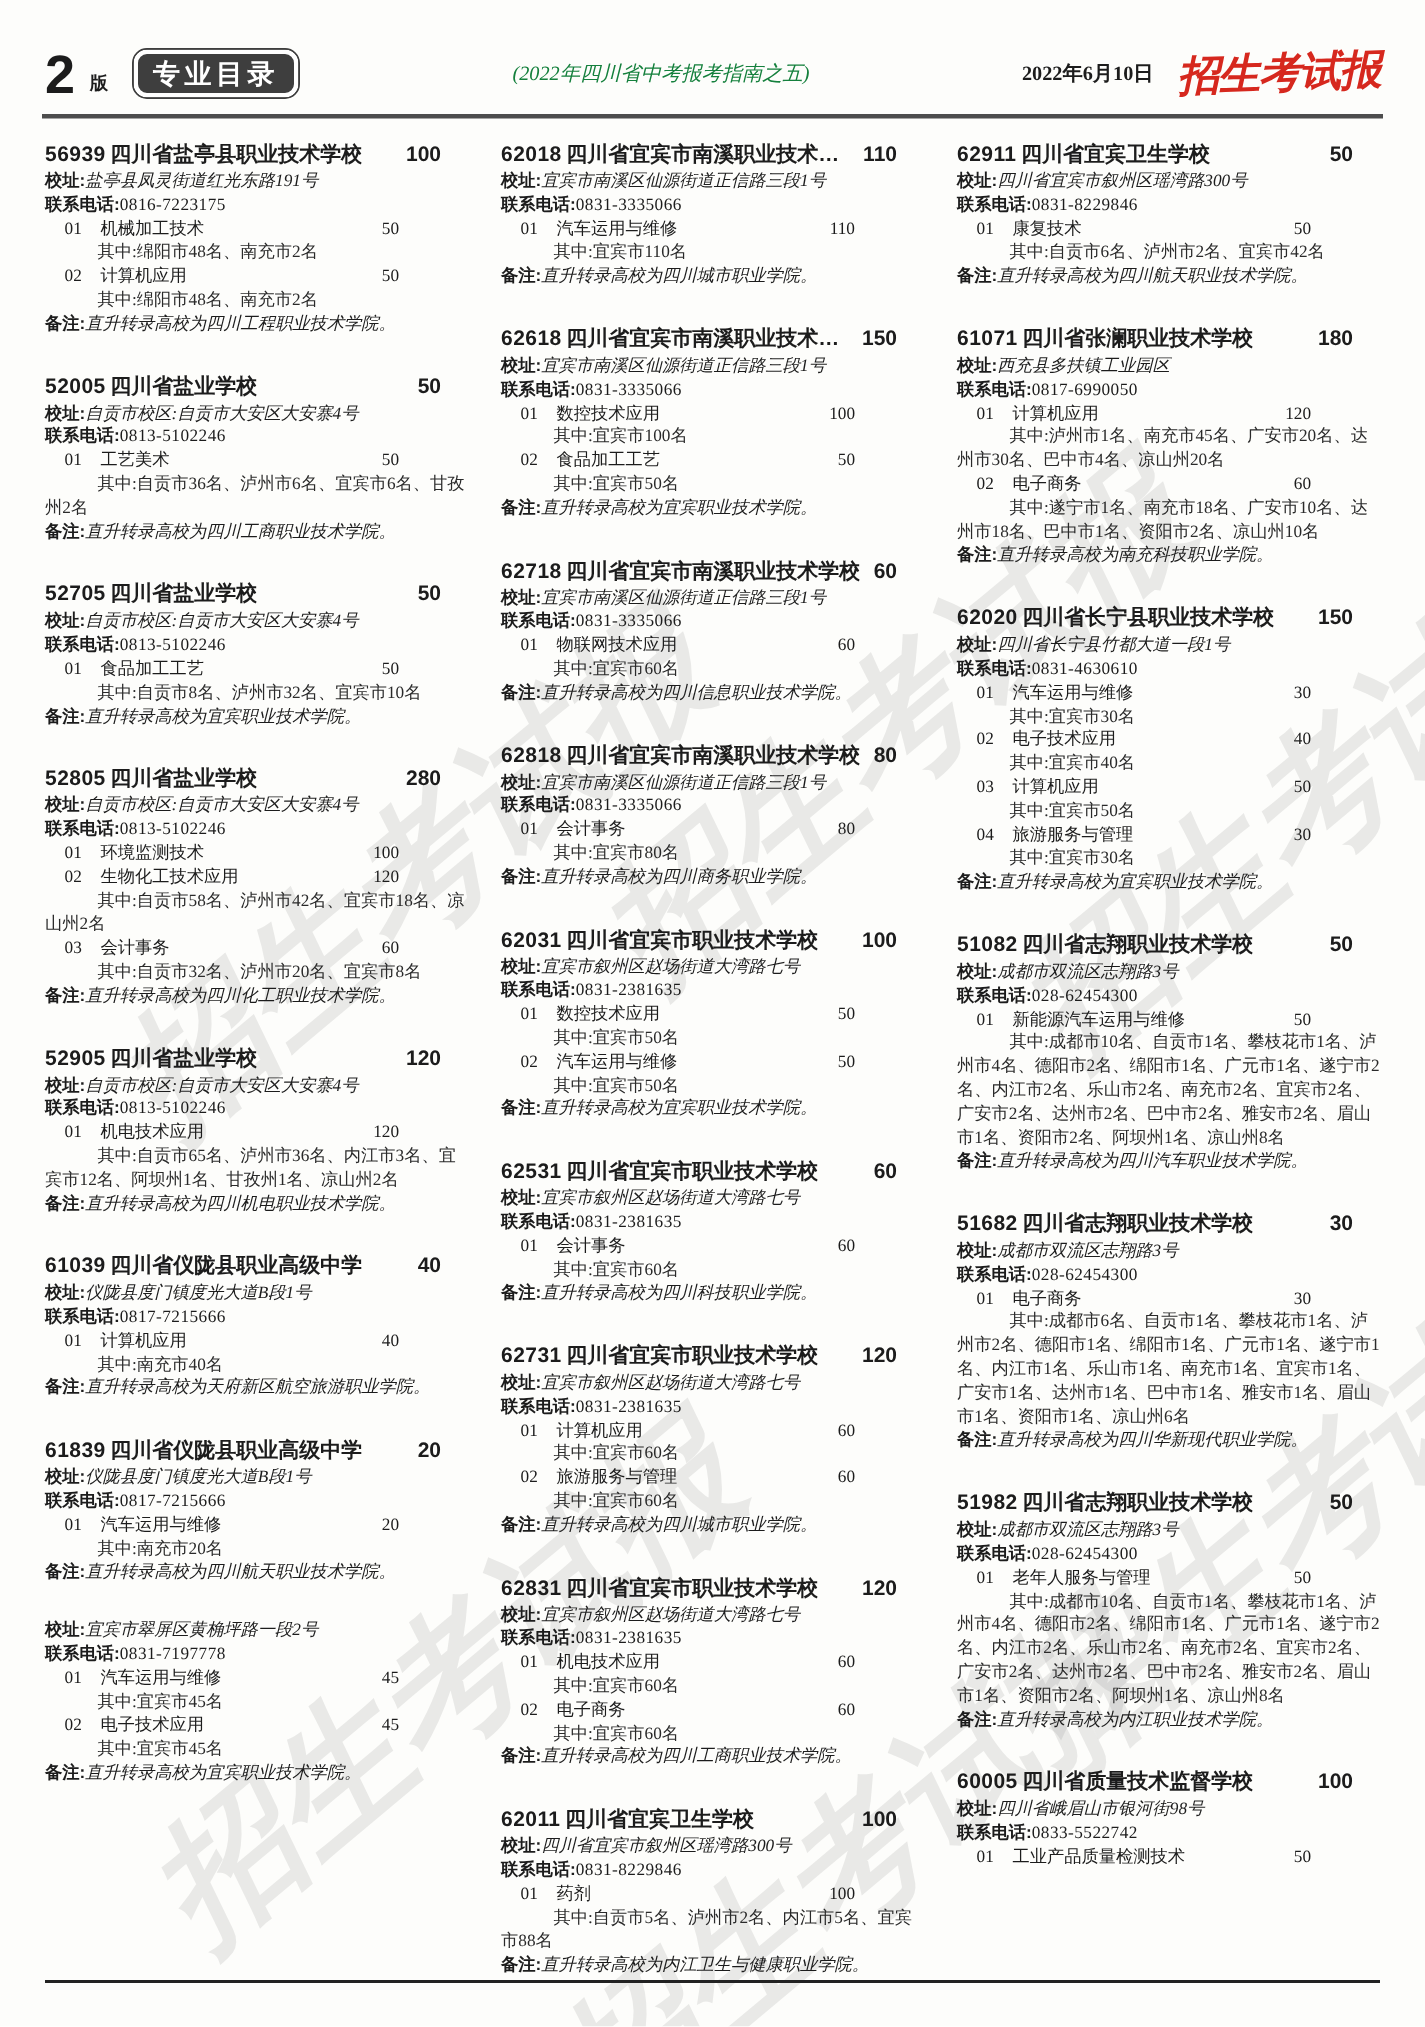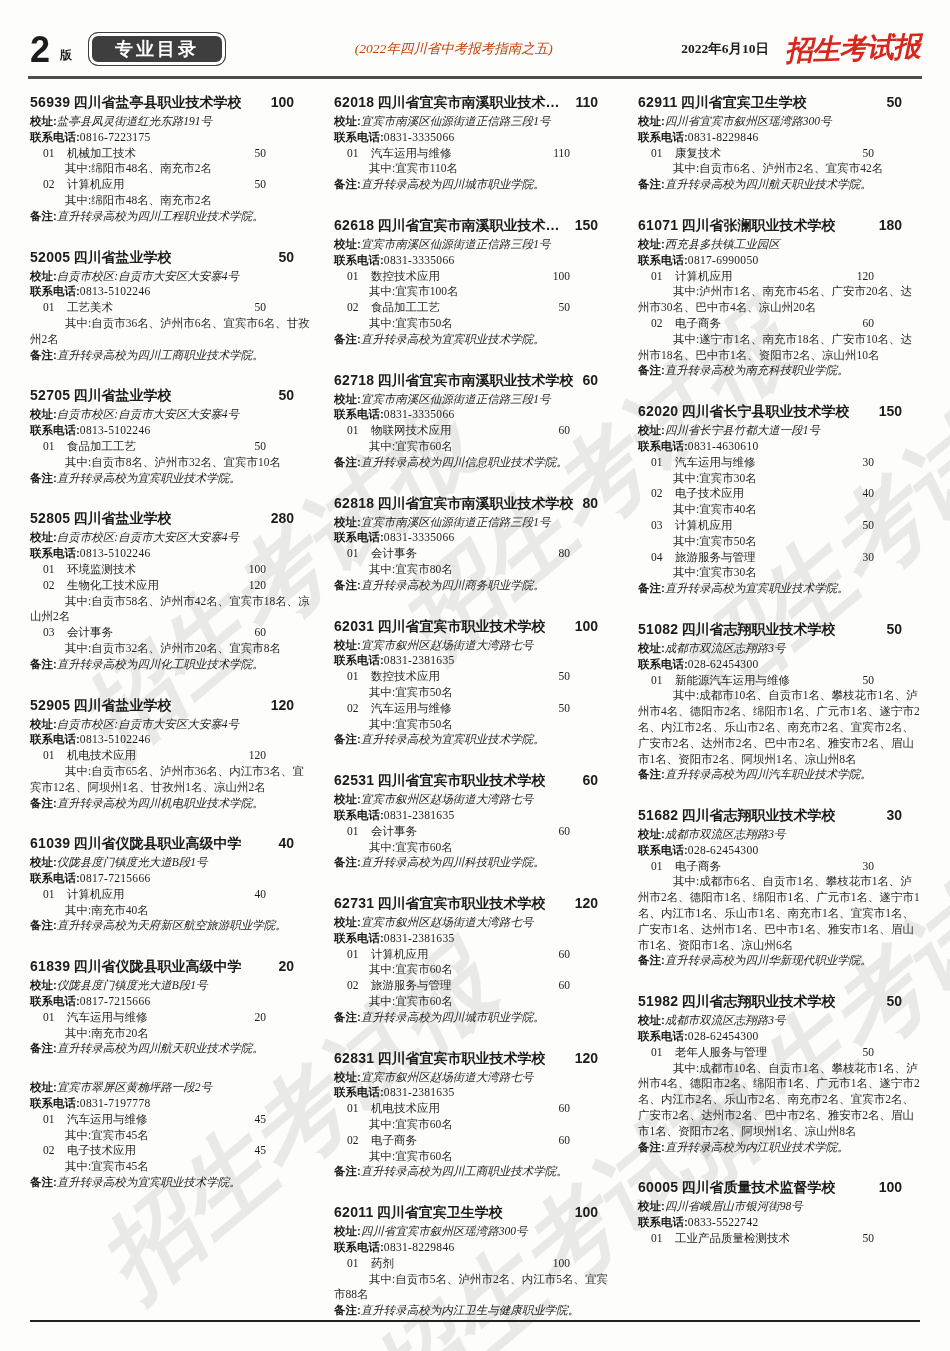--- a/index.html
+++ b/index.html
@@ -17,26 +17,26 @@
     padding:30px 30px 6px 30px;
     position:relative;z-index:3;
   }
   .mast-left{display:flex;align-items:flex-end;gap:10px;}
   .page-number{font-family:"Liberation Sans",sans-serif;font-weight:700;font-size:36px;line-height:.85;}
   .page-edition{font-family:"Liberation Sans",sans-serif;font-weight:700;font-size:12px;padding-bottom:2px;}
   .section-badge{
     background:#3e3e3e;color:#fff;
     font-family:"Liberation Sans",sans-serif;font-weight:700;
     font-size:18px;letter-spacing:3px;
-    padding:4px 26px;border-radius:10px;
+    padding:4px 13px;border-radius:10px;
     border:1px solid #3e3e3e;
     box-shadow:inset 0 0 0 3px #fff;
     margin-left:6px;
   }
-  .edition-subtitle{flex:1;text-align:center;font-size:13.5px;font-style:italic;color:#c2410c;}
+  .edition-subtitle{flex:1;text-align:center;font-size:13.5px;font-style:italic;color:#15803d;}
   .issue-date{font-size:13.5px;font-weight:700;margin-right:16px;white-space:nowrap;}
   .newspaper-logo{
     color:#d6281e;font-weight:700;font-style:italic;
     font-size:28px;letter-spacing:-1px;white-space:nowrap;
     transform:rotate(-2deg);display:inline-block;
     font-family:"Liberation Serif",serif;
   }
   .header-rule{border:none;border-top:3px solid #4d4d4d;margin:2px 28px 0 28px;position:relative;z-index:3;}
   
   .columns{

